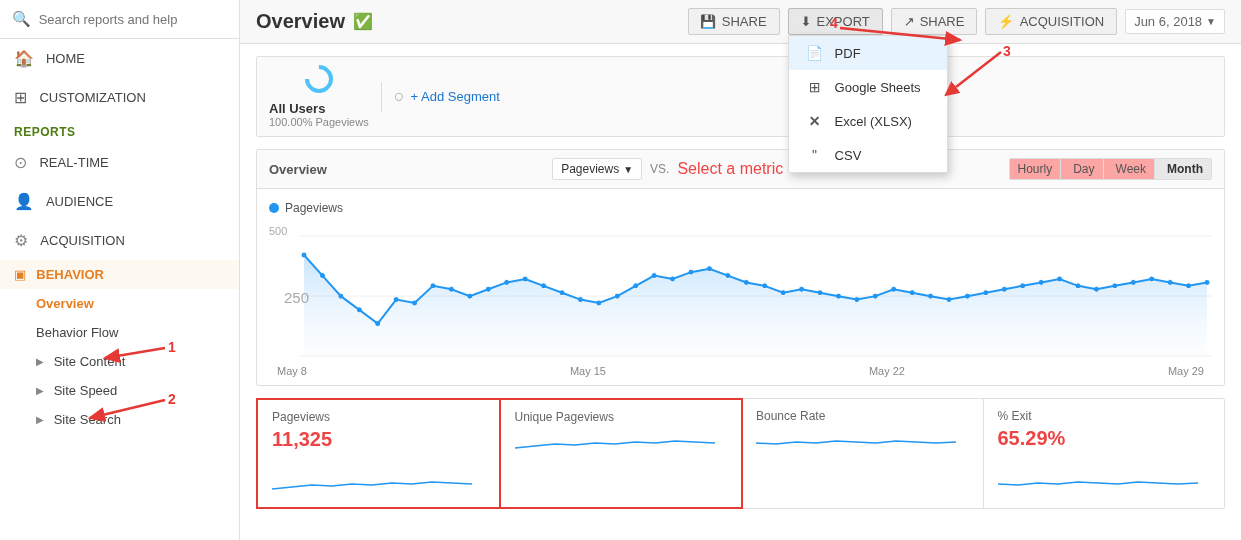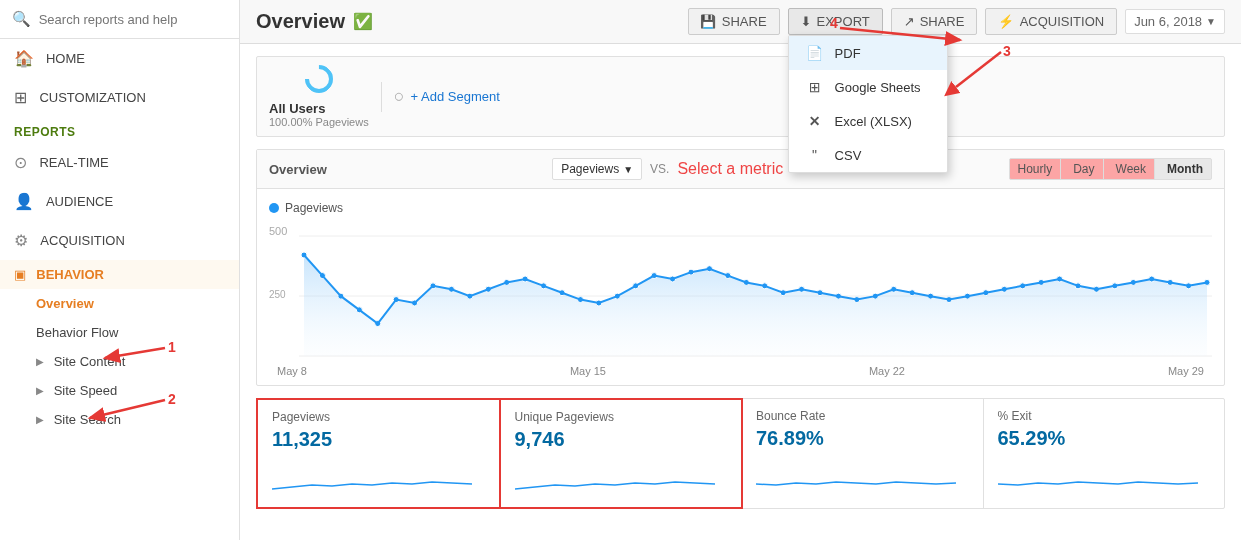--- a/index.html
+++ b/index.html
@@ -294,21 +294,21 @@
       border-radius: 2px;
     }
     .stat-card {
       flex: 1;
       padding: 10px 14px;
       border-right: 1px solid #e0e0e0;
     }
     .stat-card:last-child { border-right: none; }
     .stat-card.highlighted { border: 2px solid #e53935; margin: -1px; }
     .stat-label { font-size: 12px; color: #666; margin-bottom: 4px; }
-    .stat-value { font-size: 20px; font-weight: bold; color: #0369a1; margin-bottom: 18px; }
+    .stat-value { font-size: 20px; font-weight: bold; color: #ef4444; margin-bottom: 18px; }
     .mini-chart { height: 28px; }
     .behavior-icon { color: #e67e22; }
   </style>
 </head>
 <body>
 
 <div class="sidebar">
   <div class="search-bar">
     <span style="color:#888;font-size:15px;">🔍</span>
     <input type="text" placeholder="Search reports and help" style="">
@@ -473,21 +473,21 @@
       </div>
 
       <div class="chart-area">
         <div class="chart-legend">
           <div class="legend-dot"></div>
           <span>Pageviews</span>
         </div>
         <div class="chart-wrapper">
           
           <div style="position:absolute;left:0;top:4px;font-size:11px;color:#aaa;">500</div>
-          <div style="position:absolute;left:0;top:68px;font-size:10px;color:#aaa;">250</div>
+          <div style="position:absolute;left:15px;top:68px;font-size:15px;color:#aaa;">250</div>
           <svg class="chart-svg" style="margin-left:30px;width:calc(100% - 30px);">
             <defs>
               <linearGradient id="chartGrad" x1="0" y1="0" x2="0" y2="1">
                 <stop offset="0%" stop-color="#90caf9" stop-opacity="0.5"></stop>
                 <stop offset="100%" stop-color="#e3f2fd" stop-opacity="0.1"></stop>
               </linearGradient>
             </defs>
 
             <line x1="0" y1="15" x2="100%" y2="15" stroke="#eee" stroke-width="1"></line>
             <line x1="0" y1="75" x2="100%" y2="75" stroke="#eee" stroke-width="1"></line>
@@ -564,30 +564,28 @@
         <div class="stat-label">Pageviews</div>
         <div class="stat-value">11,325</div>
         <div class="mini-chart">
           <svg width="100%" height="28">
               <polyline points="0,20 20,18 40,16 60,17 80,15 100,16 120,14 140,15 160,13 180,14 200,15" fill="none" stroke="#2196f3" stroke-width="1.5"></polyline>
             </svg>
         </div>
       </div>
       <div class="stat-card highlighted">
         <div class="stat-label">Unique Pageviews</div>
-        <div class="stat-value">9,746</div>
         <div class="mini-chart">
           <svg width="100%" height="28">
               <polyline points="0,20 20,18 40,16 60,17 80,15 100,16 120,14 140,15 160,13 180,14 200,15" fill="none" stroke="#2196f3" stroke-width="1.5"></polyline>
             </svg>
         </div>
       </div>
       <div class="stat-card">
         <div class="stat-label">Bounce Rate</div>
-        <div class="stat-value">76.89%</div>
         <div class="mini-chart">
           <svg width="100%" height="28">
               <polyline points="0,16 20,17 40,15 60,16 80,14 100,15 120,16 140,14 160,15 180,16 200,15" fill="none" stroke="#2196f3" stroke-width="1.5"></polyline>
             </svg>
         </div>
       </div>
       <div class="stat-card">
         <div class="stat-label">% Exit</div>
         <div class="stat-value">65.29%</div>
         <div class="mini-chart">

